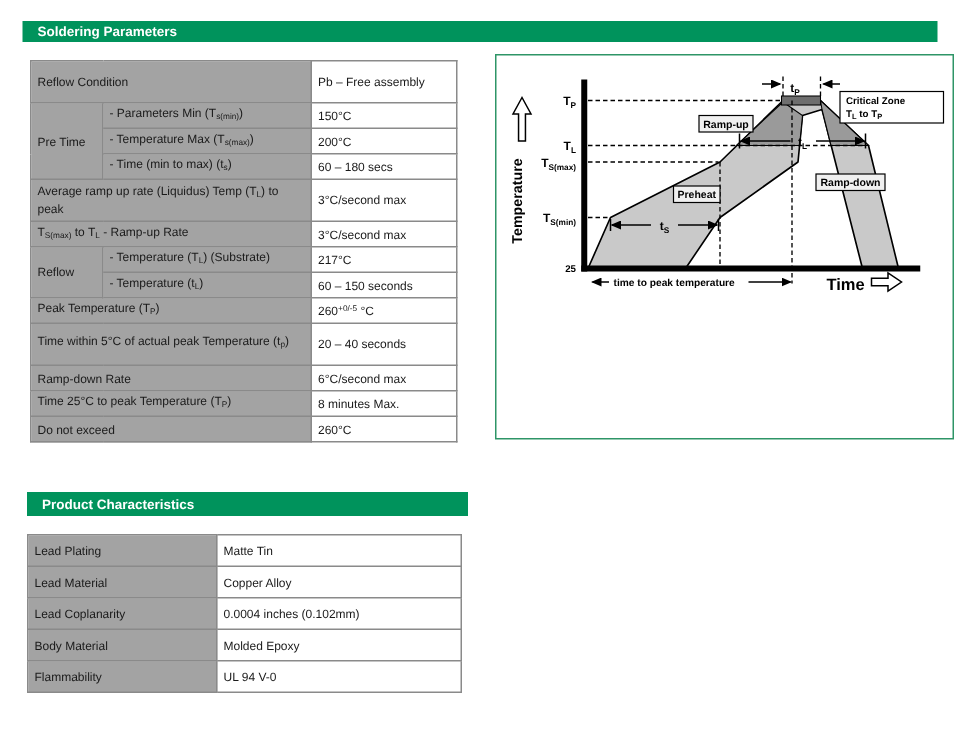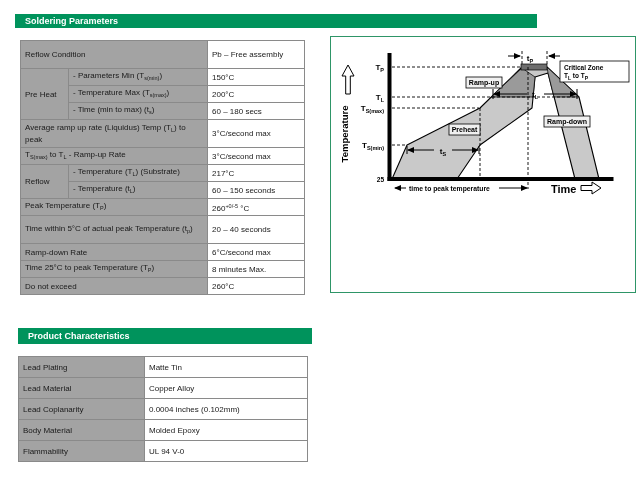--- a/index.html
+++ b/index.html
@@ -26,37 +26,37 @@
   .ttp{font-weight:bold;font-size:6.8px;}
   .tm{font-weight:bold;font-size:11px;}
   .tempr{font-weight:bold;font-size:9.5px;}
   .num{font-weight:bold;font-size:6.5px;}
 </style>
 </head>
 <body>
 
 <div class="page">
 
-  <div class="greenbar" style="left:15px;top:14px;width:522px;height:14px;">
+  <div class="greenbar" style="left:15px;top:14px;width:610px;height:14px;">
     <span>Soldering Parameters</span>
   </div>
 
   <table class="stable" style="left:20px;top:40px;width:284px;">
     <colgroup>
         <col style="width:48px">
         <col style="width:139px">
         <col style="width:97px">
       </colgroup>
     <tbody>
         <tr style="height:28px">
       <td class="lbl" colspan="2"><span>Reflow Condition</span></td>
       <td class="val"><span>Pb – Free assembly</span></td>
     </tr>
     <tr style="height:17px">
-      <td class="lbl" rowspan="3"><span>Pre Heat</span></td>
+      <td class="lbl" rowspan="3"><span>Pre Time</span></td>
       <td class="lbl"><span>- Parameters Min (T</span><span class="sb">s(min)</span><span>)</span></td>
       <td class="val"><span>150°C</span></td>
     </tr>
     <tr style="height:17px">
       <td class="lbl"><span>- Temperature Max (T</span><span class="sb">s(max)</span><span>)</span></td>
       <td class="val"><span>200°C</span></td>
     </tr>
     <tr style="height:17px">
       <td class="lbl"><span>- Time (min to max) (t</span><span class="sb">s</span><span>)</span></td>
       <td class="val"><span>60 – 180 secs</span></td>

